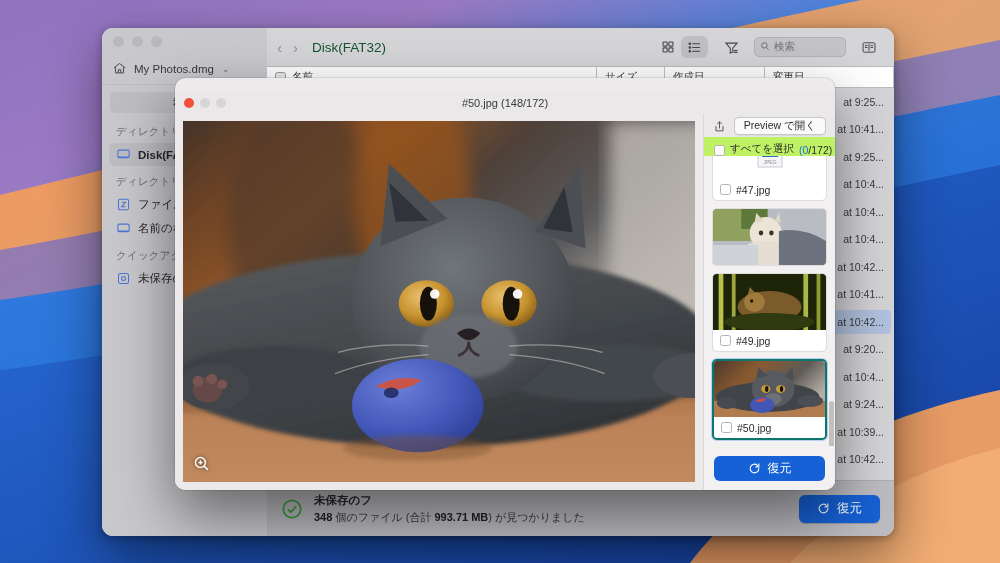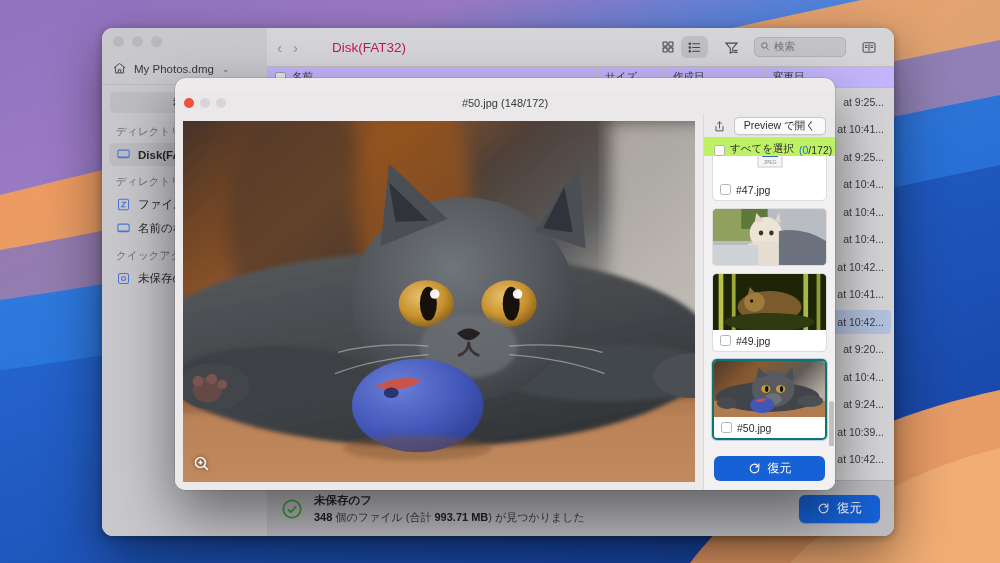--- a/index.html
+++ b/index.html
@@ -79,21 +79,21 @@
   .side-ico { width: 15px; height: 15px; flex-shrink: 0; color: #4b76d6; }
 
   
   .content { flex: 1; display: flex; flex-direction: column; min-width: 0; background: #d5d5d8; }
   .toolbar {
     height: 38px; display: flex; align-items: center;
     padding: 0 12px 0 10px; gap: 10px;
   }
   .nav-arrows { display: flex; gap: 11px; color: #8e8e93; font-size: 15px; }
   .nav-arrows span { cursor: default; }
-  .toolbar-title { font-size: 13.5px; color: #be185d; margin-left: 24px; font-weight: 500;}
+  .toolbar-title { font-size: 13.5px; color: #14532d; margin-left: 4px; font-weight: 500;}
   .toolbar-spacer { flex: 1; }
   .seg {
     display: flex; background: transparent; border-radius: 6px; overflow: hidden;
   }
   .seg-btn {
     width: 27px; height: 22px; display: flex; align-items: center; justify-content: center;
     color: #46464b;
   }
   .seg-btn.active { background: #bfbfc4; border-radius: 6px; }
   .tb-icon { width: 26px; height: 22px; display: flex; align-items: center; justify-content: center; color: #46464b; }
@@ -103,21 +103,21 @@
     border: 1px solid #b2b2b7;
     border-radius: 5px;
     display: flex; align-items: center; gap: 4px;
     padding: 0 5px;
     font-size: 10.5px; color: #6e6e74;
   }
 
   
   .col-head {
     height: 22px; display: flex; align-items: flex-end;
-    background: #c4b5fd;
+    background: #ffffff;
     border-top: 1px solid #bcbcc0;
     border-bottom: 1px solid #bcbcc0;
     font-size: 10.5px; color: #3c3c41;
   }
   .col {
     display: flex; align-items: center; gap: 6px;
     height: 100%; padding-left: 8px;
     border-right: 1px solid #c2c2c6;
   }
   .col-name { width: 330px; }

